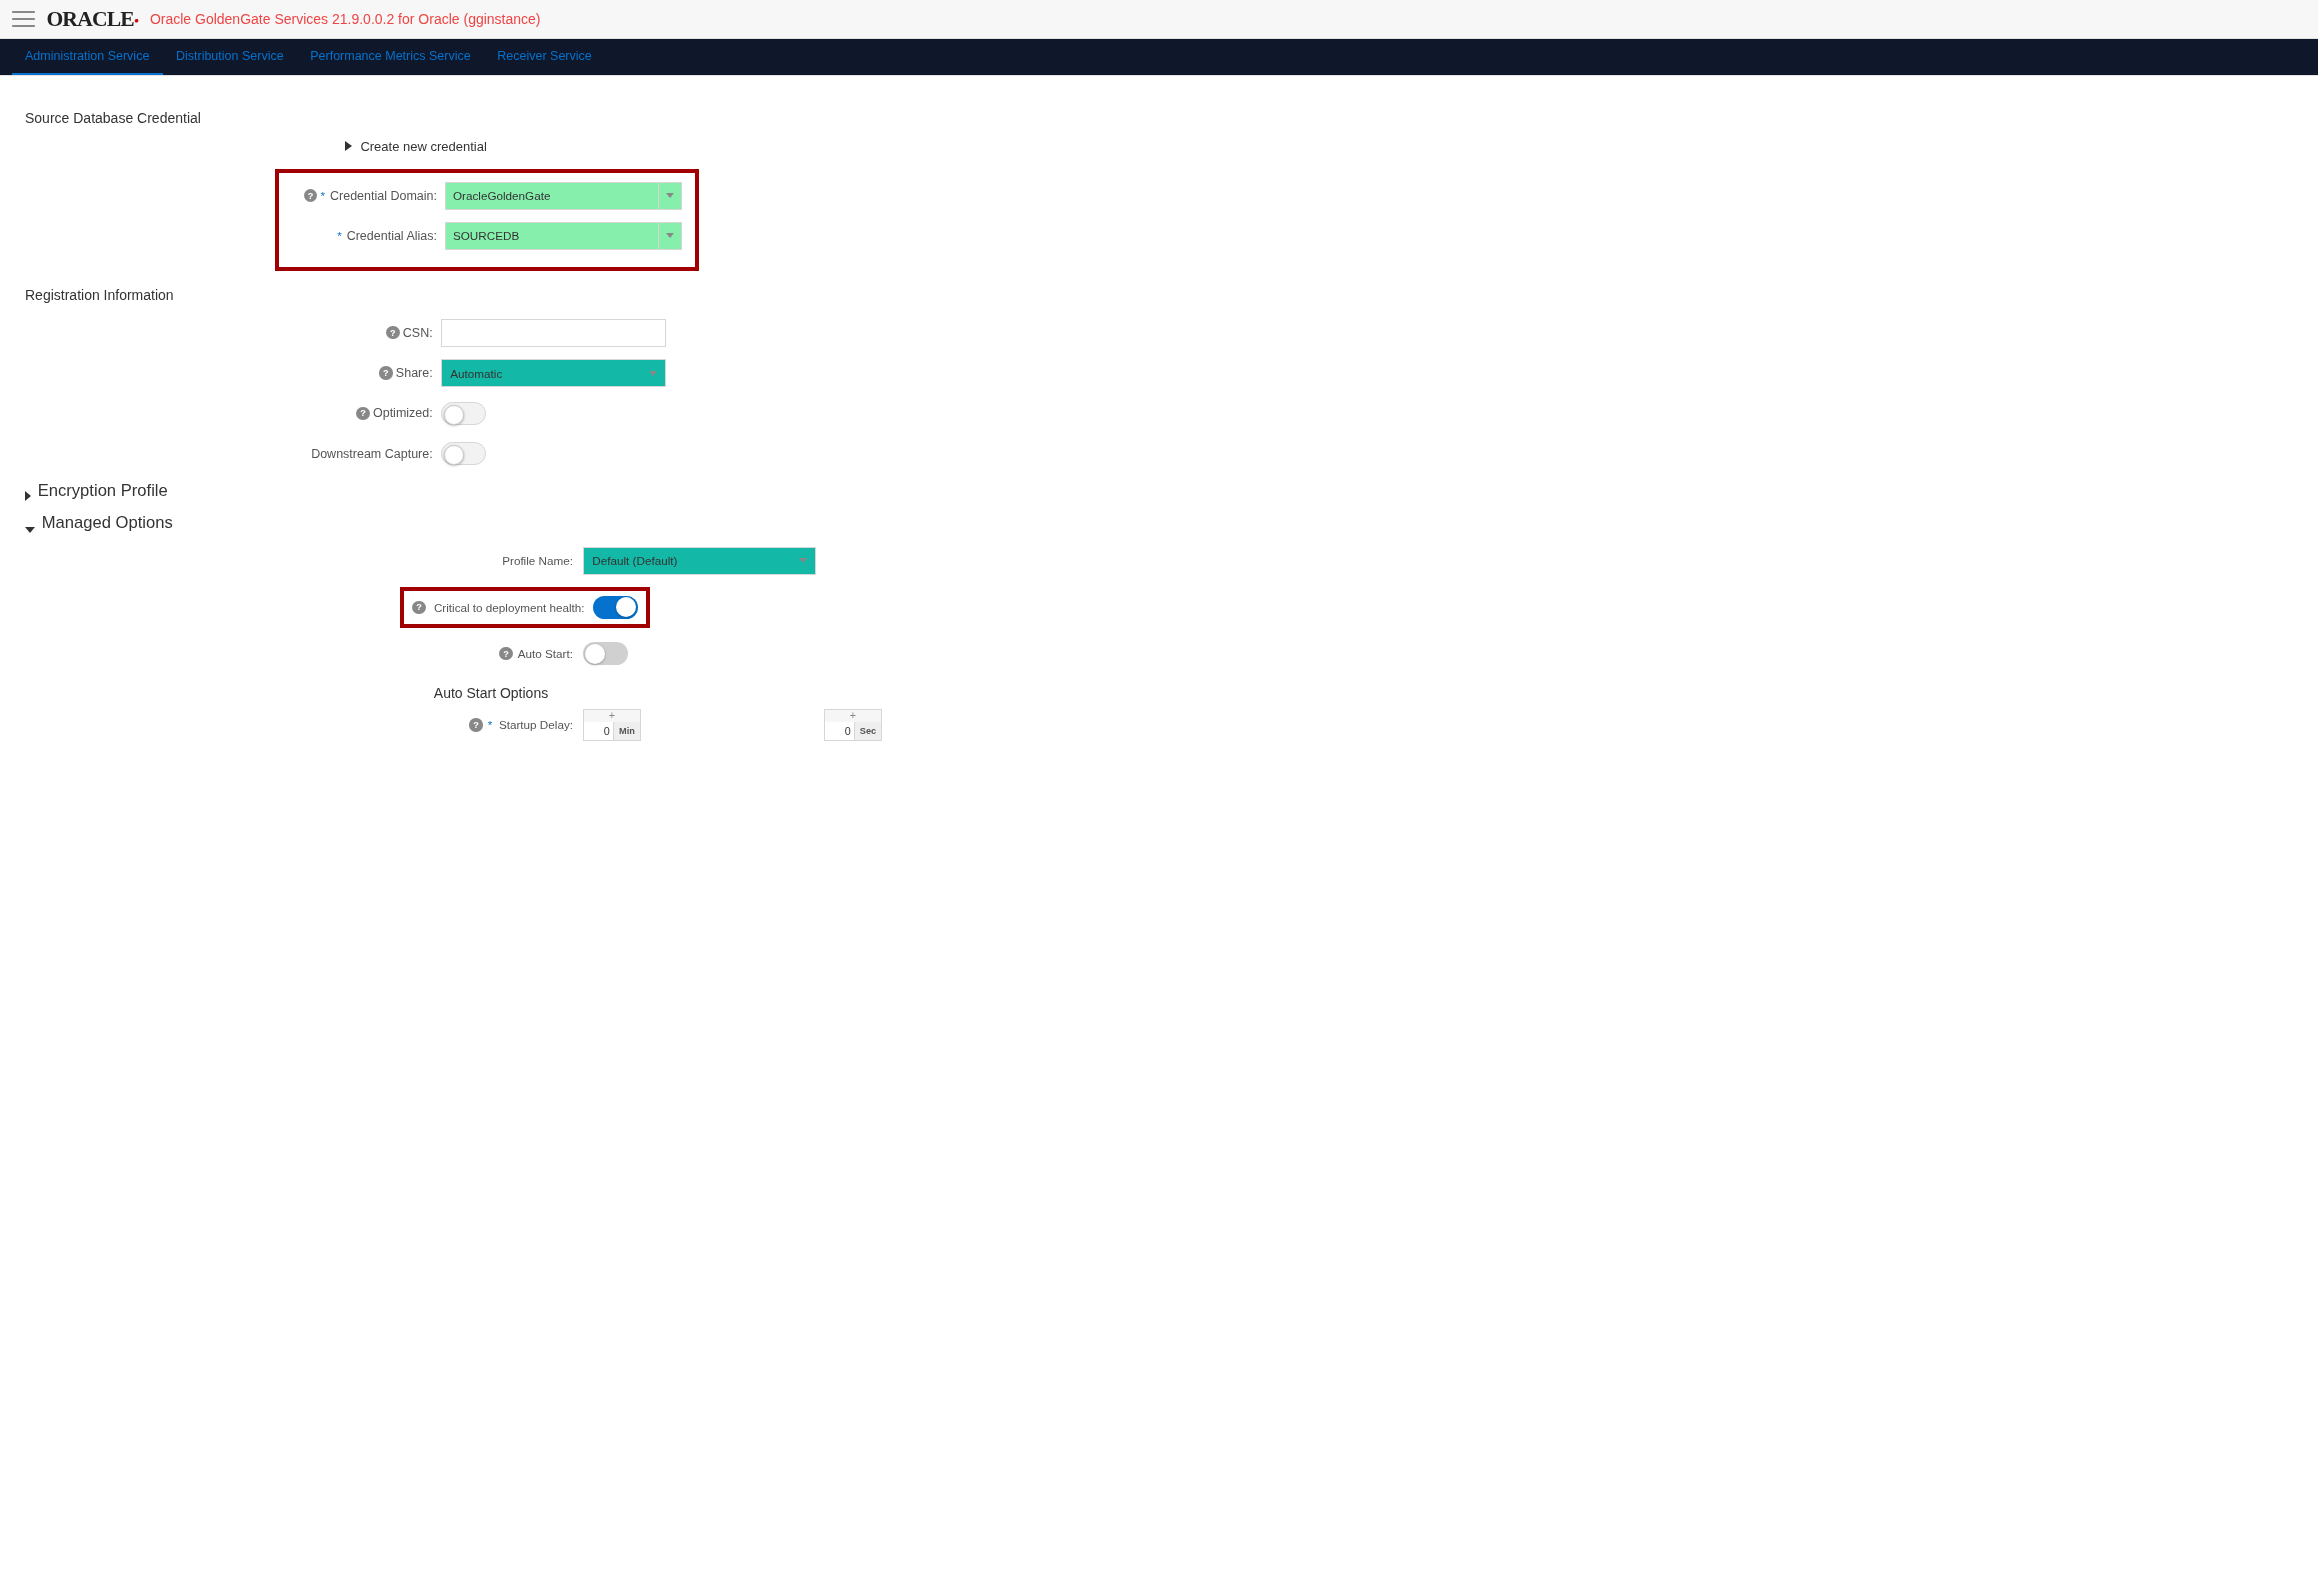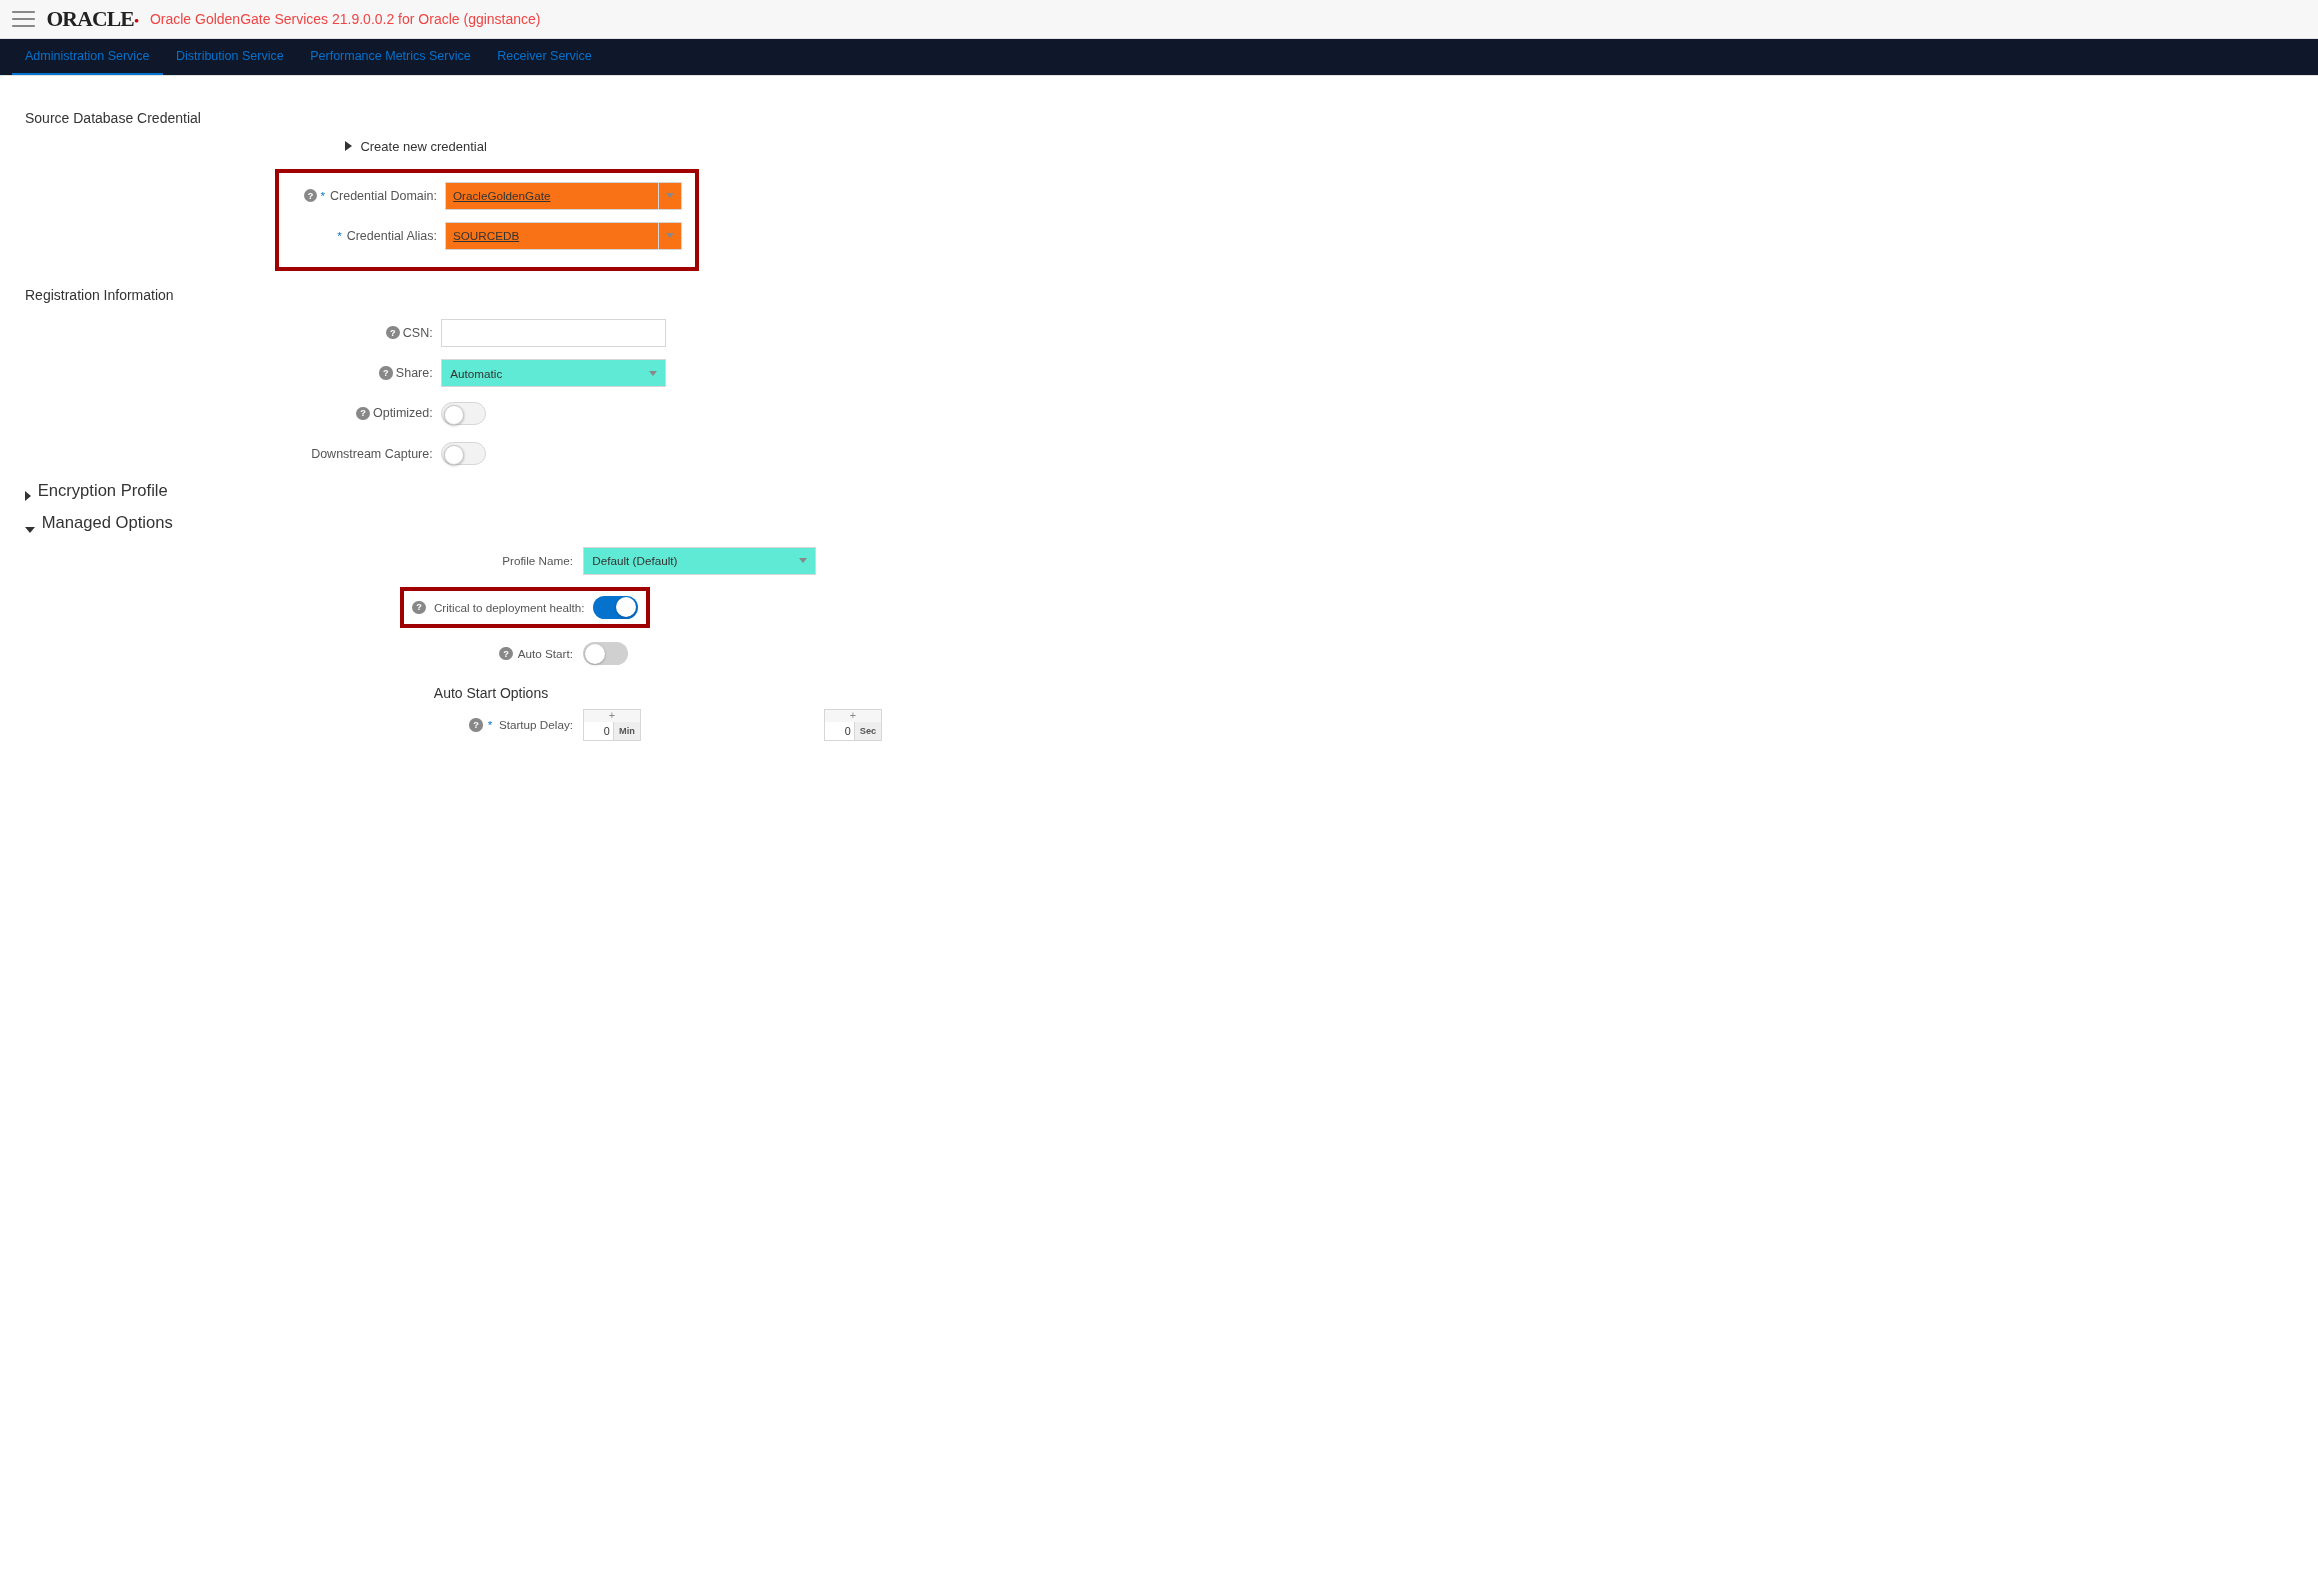--- a/index.html
+++ b/index.html
@@ -90,34 +90,33 @@
     border: 0.8px solid #d6d6d6;
     padding: 0 6.7px;
     font-size: 11.7px;
     color: #333;
     background: #fff;
   }
   .combo {
     display: flex; width: 100%;
     border: 0.8px solid #d6d6d6;
     height: 28px;
-    background: #f97316;
-    text-decoration: underline;
+    background: #86efac;
   }
   .combo .combo-text { flex: 1; padding: 0 6.7px; display: flex; align-items: center; color: #333;}
   .combo .combo-btn {
     width: 23px; display: flex; align-items: center; justify-content: center;
     border-left: 0.8px solid #d6d6d6; cursor: pointer; color: #888;
   }
   .select-box {
     width: 100%; height: 28px;
     border: 0.8px solid #d6d6d6;
     display: flex; align-items: center; justify-content: space-between;
     padding: 0 8.3px; cursor: pointer; color: #333;
-    background: #5eead4;
+    background: #14b8a6;
   }
   .caret-down {
     width: 0; height: 0; border-left: 4.2px solid transparent;
     border-right: 4.2px solid transparent; border-top: 5px solid #888;
   }
   .play-right {
     width: 0; height: 0;
     border-top: 5.8px solid transparent;
     border-bottom: 5.8px solid transparent;
     border-left: 7.5px solid #333;

